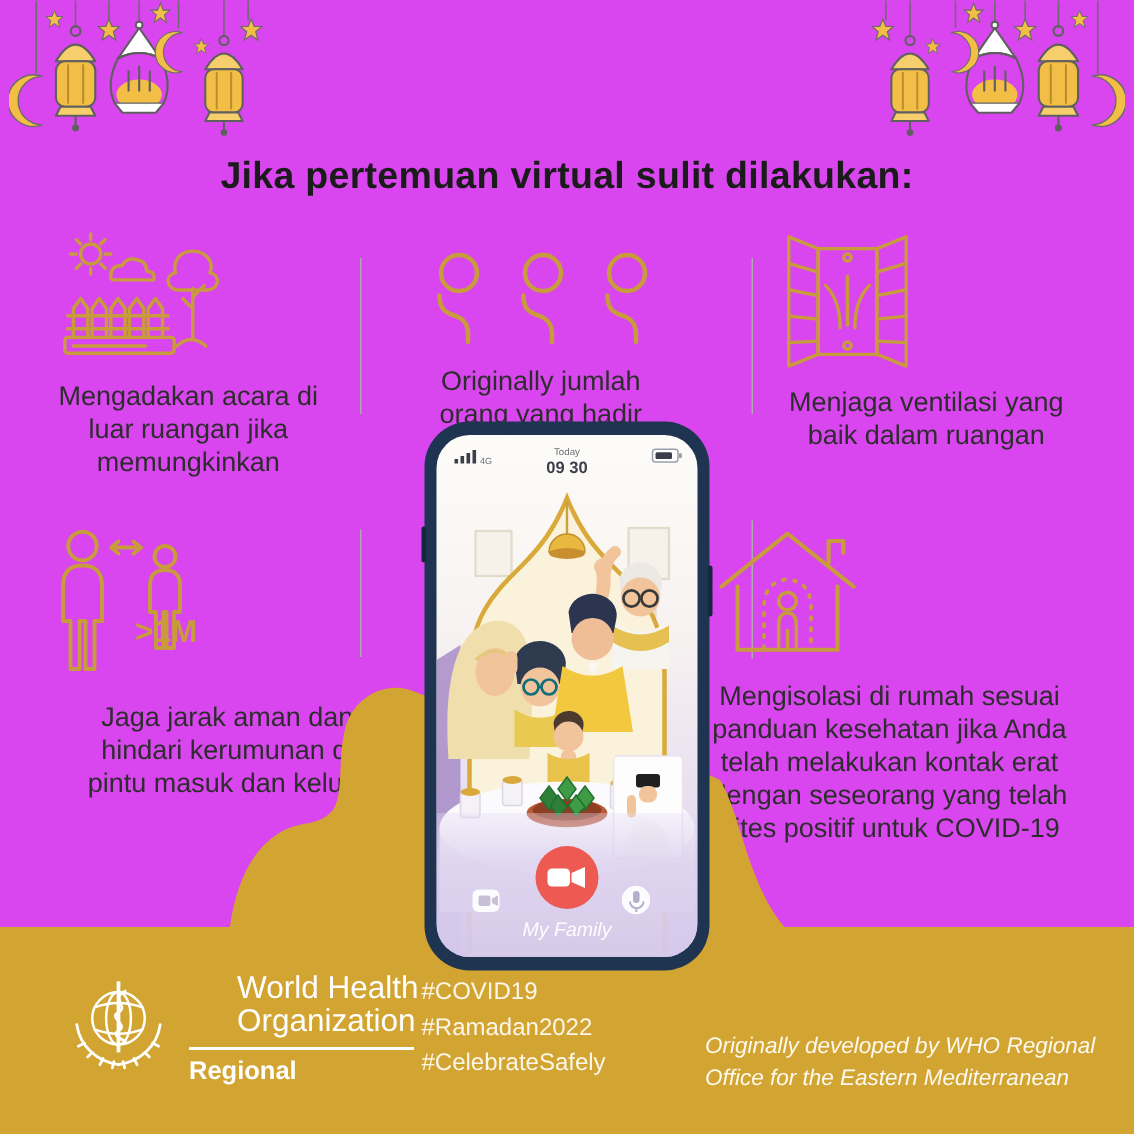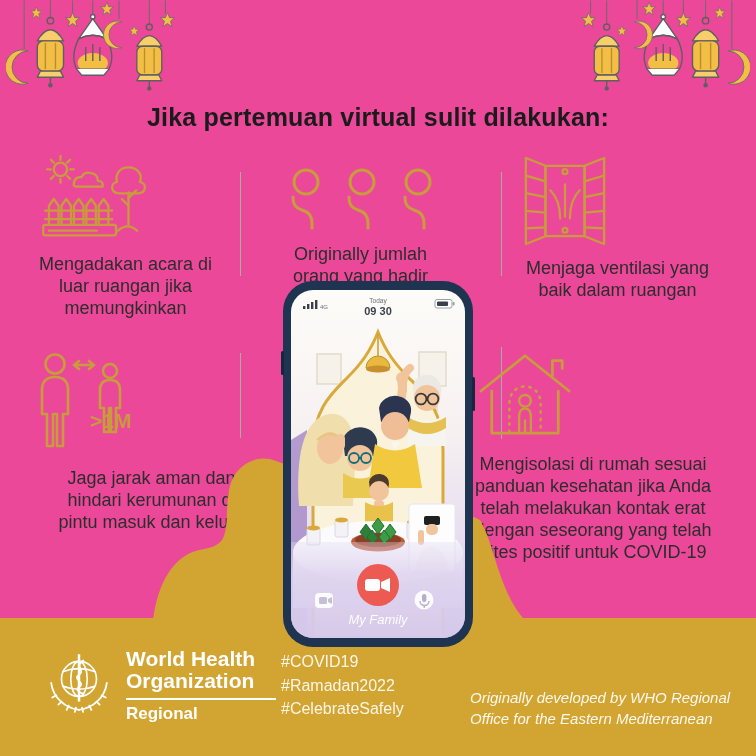--- a/index.html
+++ b/index.html
@@ -1,19 +1,19 @@
 <!DOCTYPE html>
 <html><head>
 <meta charset="utf-8">
 <style>
   * { margin:0; padding:0; box-sizing:border-box; }
   html,body { background:#e8e8e8; }
   .poster {
     position:relative; width:756px; height:756px; margin:0 auto;
-    background:#ec4899; overflow:hidden;
+    background:#d946ef; overflow:hidden;
     font-family:"Liberation Sans", sans-serif; color:#2d2d2d;
   }
   
   .decor { position:absolute; top:0; width:222px; height:112px; }
   .decor.left  { left:6px; }
   .decor.right { right:6px; transform:scaleX(-1); }
   
   .title {
     position:absolute; top:103px; left:0; width:100%;
     text-align:center; font-size:25px; font-weight:bold; color:#1b1b1b;
@@ -53,21 +53,21 @@
   .nub-r { right:-2px; top:96px; height:34px; }
   .screen {
     position:absolute; left:8px; top:9px; width:174px; height:348px;
     border-radius:22px; overflow:hidden;
     background:linear-gradient(180deg,#FDFCF9 0%,#F7F2F1 38%,#E4DAEF 78%,#D6CAEA 100%);
   }
   .screen svg { position:absolute; left:0; top:0; }
   
   .who { position:absolute; left:46px; top:648px; display:flex; align-items:flex-start; }
   .who-text { margin-left:14px; color:#ffffff; }
-  .who-text .l1, .who-text .l2 { font-size:21px; font-weight:bold; line-height:22px; }
+  .who-text .l1, .who-text .l2 { font-size:21px; font-weight:normal; line-height:22px;margin-left:32px; }
   .who-rule { width:150px; height:2px; background:#ffffff; margin:6px 0 4px 0; }
   .who-region { font-size:17px; font-weight:bold; }
   .hashtags { position:absolute; left:281px; top:650px; color:#FCF6E8; font-size:16px; line-height:23.5px; }
   .credit {
     position:absolute; left:470px; top:687px; width:278px;
     color:#FDF9EE; font-size:15px; font-style:italic; line-height:1.4;
   }
 </style>
 </head>
 <body>

